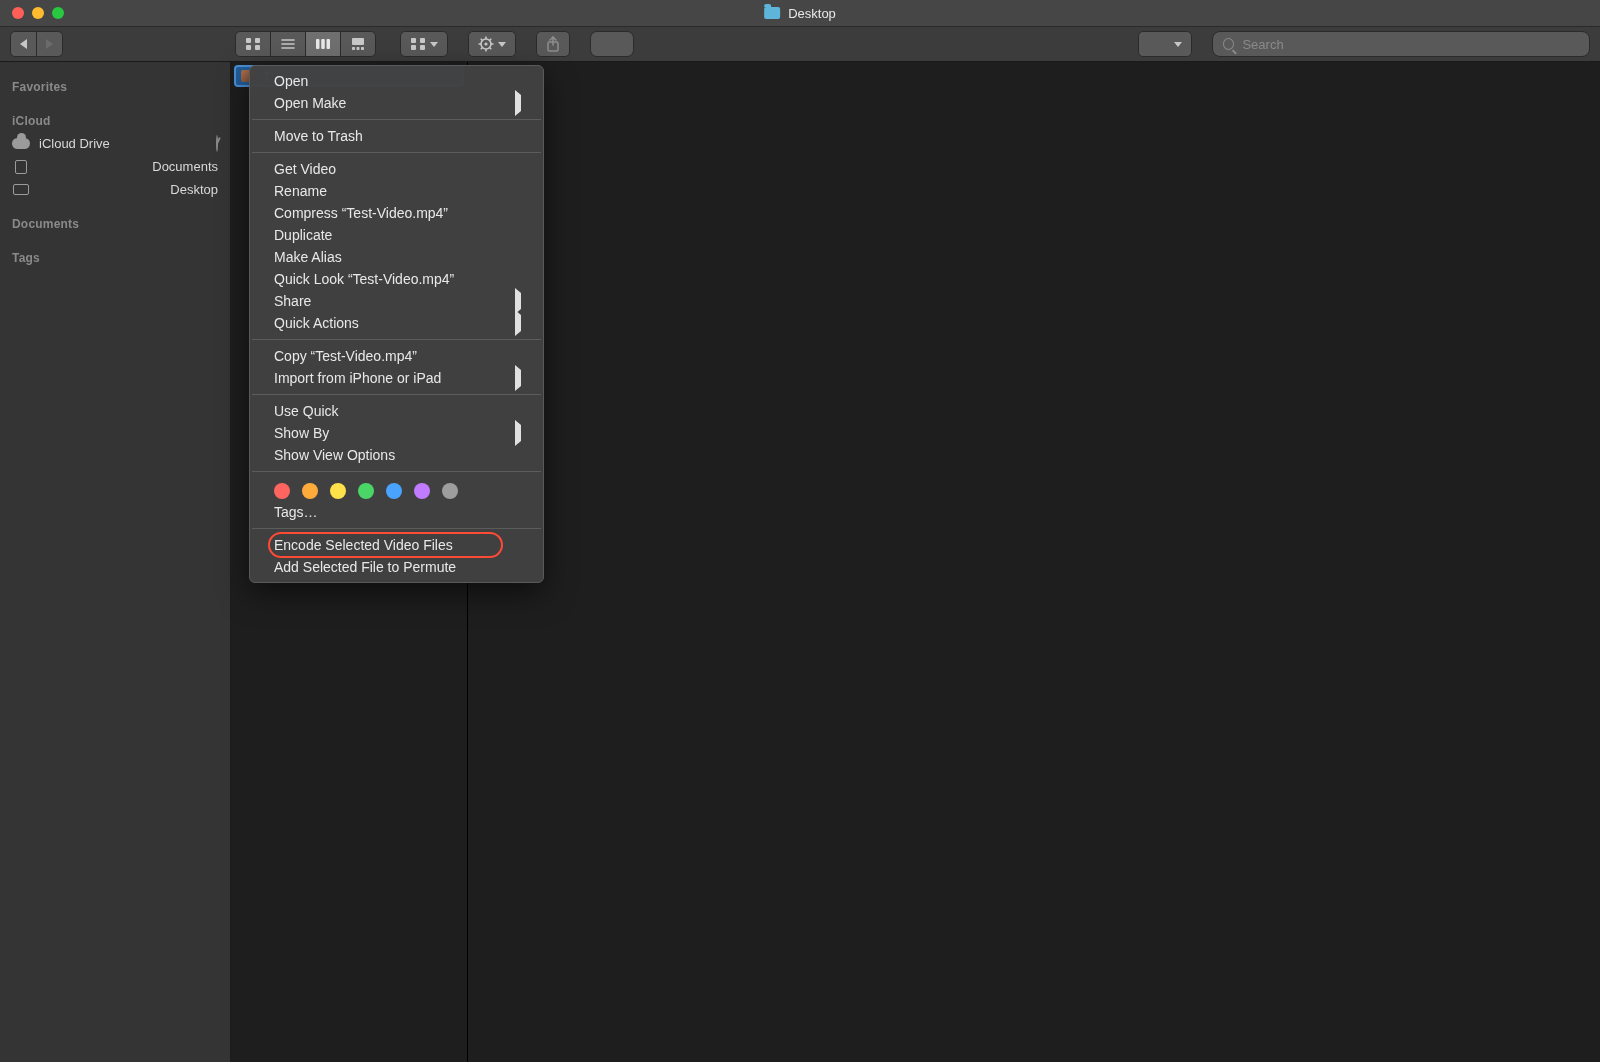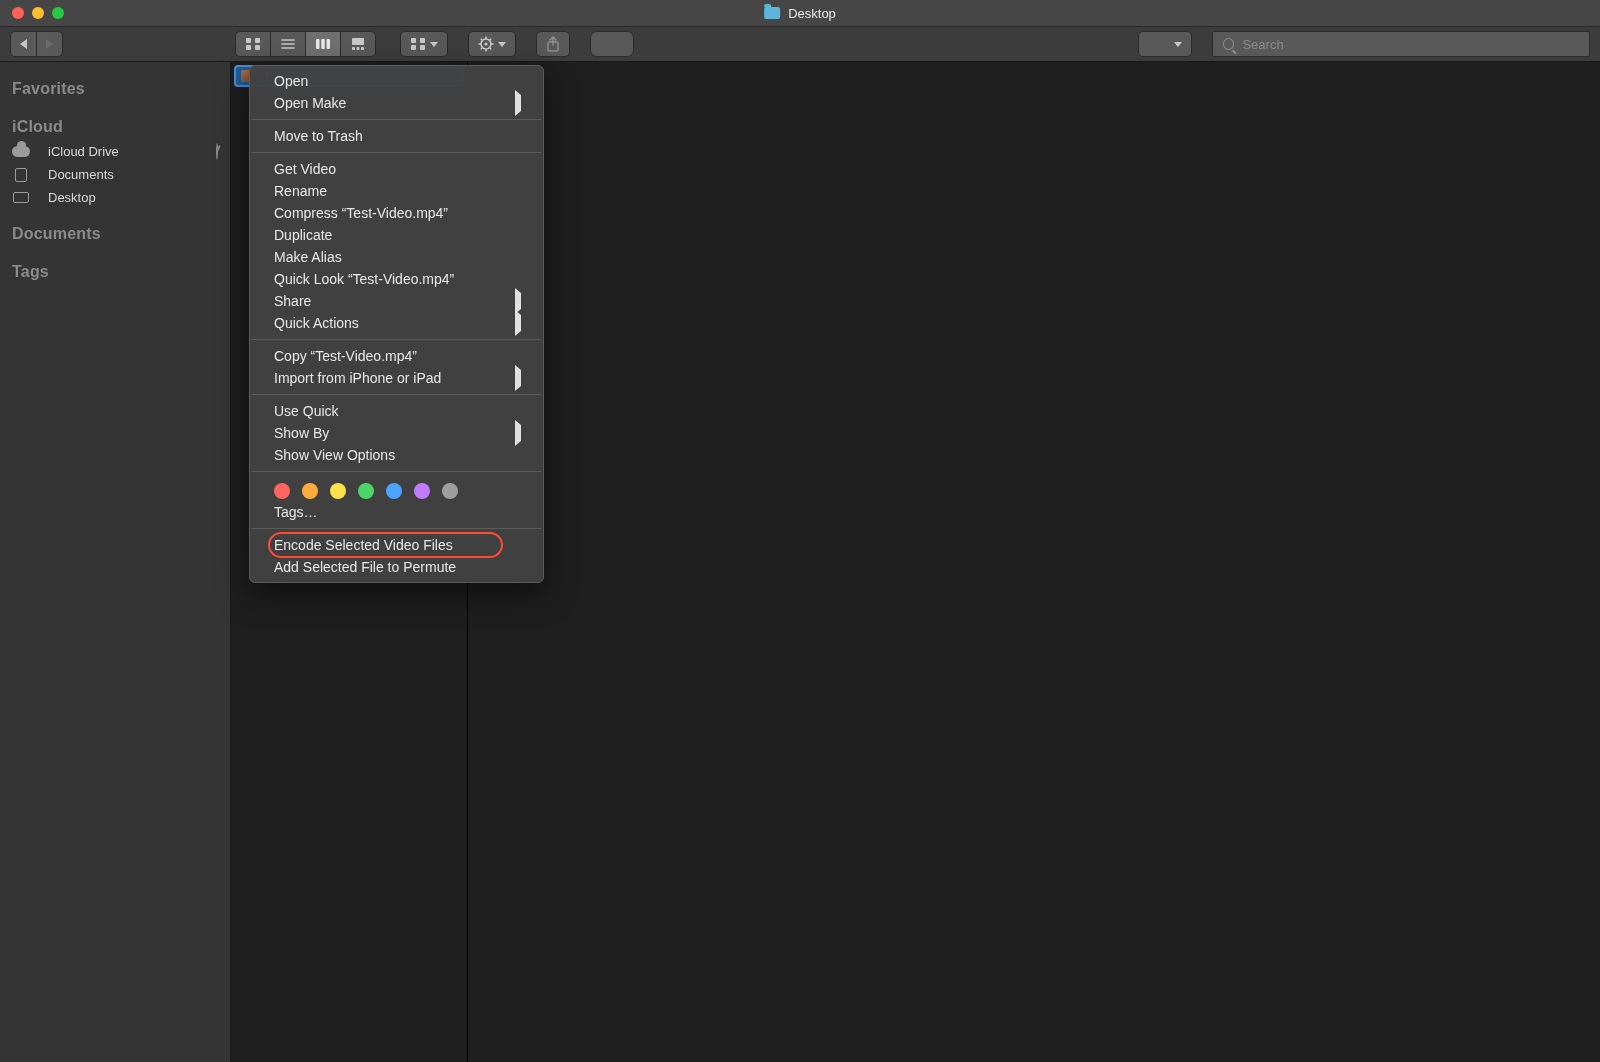--- a/index.html
+++ b/index.html
@@ -16,35 +16,35 @@
 
   
   .toolbar { height:35px; background:#3c3c3c; display:flex; align-items:center; padding:0 10px; gap:6px; border-bottom:1px solid #1a1a1a;}
   .seg { display:flex; background:#595959; border:1px solid #2b2b2b; border-radius:5px; height:26px; overflow:hidden;}
   .btn { display:flex; align-items:center; justify-content:center; padding:0 9px; border-right:1px solid #2b2b2b; cursor:default;}
   .btn:last-child{border-right:none;}
   .btn.active{background:#6f6f6f;}
   .arrow-tri{width:0;height:0;border-top:5px solid transparent;border-bottom:5px solid transparent;}
   .chev-down{width:0;height:0;border-left:4px solid transparent;border-right:4px solid transparent;border-top:5px solid #c8c8c8;margin-left:4px;}
   .spacer{flex:1;}
-  .search-wrap{display:flex;align-items:center;background:#595959;border:1px solid #2b2b2b;border-radius:2px;height:26px;width:378px;padding:0 10px;gap:8px;}
+  .search-wrap{display:flex;align-items:center;background:#595959;border:1px solid #2b2b2b;border-radius:8px;height:26px;width:378px;padding:0 10px;gap:8px;}
   .search-wrap input{background:transparent;border:none;outline:none;color:#d8d8d8;font-size:13px;width:100%;}
   .search-wrap input::placeholder{color:#8a8a8a;}
   .search-icon{width:12px;height:12px;border:1.5px solid #8a8a8a;border-radius:50%;position:relative;}
   .search-icon::after{content:"";position:absolute;width:5px;height:1.5px;background:#8a8a8a;transform:rotate(45deg);bottom:-3px;right:-4px;}
   .pill{width:44px;height:26px;background:#595959;border-radius:7px;border:1px solid #2b2b2b;}
 
   
   .sicon{display:block;}
 
   
   .main{display:flex;height:calc(100% - 62px);}
   .sidebar{width:231px;background:#343434;padding:12px 0;overflow:auto;border-right:1px solid #1c1c1c;}
-  .sb-head{font-size:16px;color:#8a8a8a;font-weight:600;padding:6px 12px 4px;letter-spacing:.2px;}
-  .sb-item{display:flex;align-items:center;gap:18px;padding:4px 12px;font-size:13px;color:#d8d8d8;cursor:default;}
+  .sb-head{font-size:12px;color:#8a8a8a;font-weight:600;padding:6px 12px 4px;letter-spacing:.2px;}
+  .sb-item{display:flex;align-items:center;gap:9px;padding:4px 12px;font-size:13px;color:#d8d8d8;cursor:default;justify-content:space-between;}
   .sb-item .glyph{width:18px;height:14px;display:flex;align-items:center;justify-content:center;color:#9b9b9b;}
   .cloud{width:18px;height:11px;border-radius:10px;background:#9b9b9b;position:relative;}
   .cloud::before{content:"";position:absolute;width:9px;height:9px;border-radius:50%;background:#9b9b9b;top:-5px;left:5px;}
   .doc{width:12px;height:14px;border:1.5px solid #9b9b9b;border-radius:2px;}
   .desk{width:16px;height:11px;border:1.5px solid #9b9b9b;border-radius:2px;}
   .prog-ico{width:14px;height:14px;border:1.5px solid #8a8a8a;border-radius:50%;position:relative;}
   .prog-ico::after{content:"";position:absolute;left:50%;top:1px;width:1.5px;height:6px;background:#8a8a8a;transform-origin:bottom;transform:translateX(-50%) rotate(25deg);}
   .sb-right{margin-left:auto;}
 
   .column{width:237px;border-right:1px solid #000;background:#1e1e1e;position:relative;}

